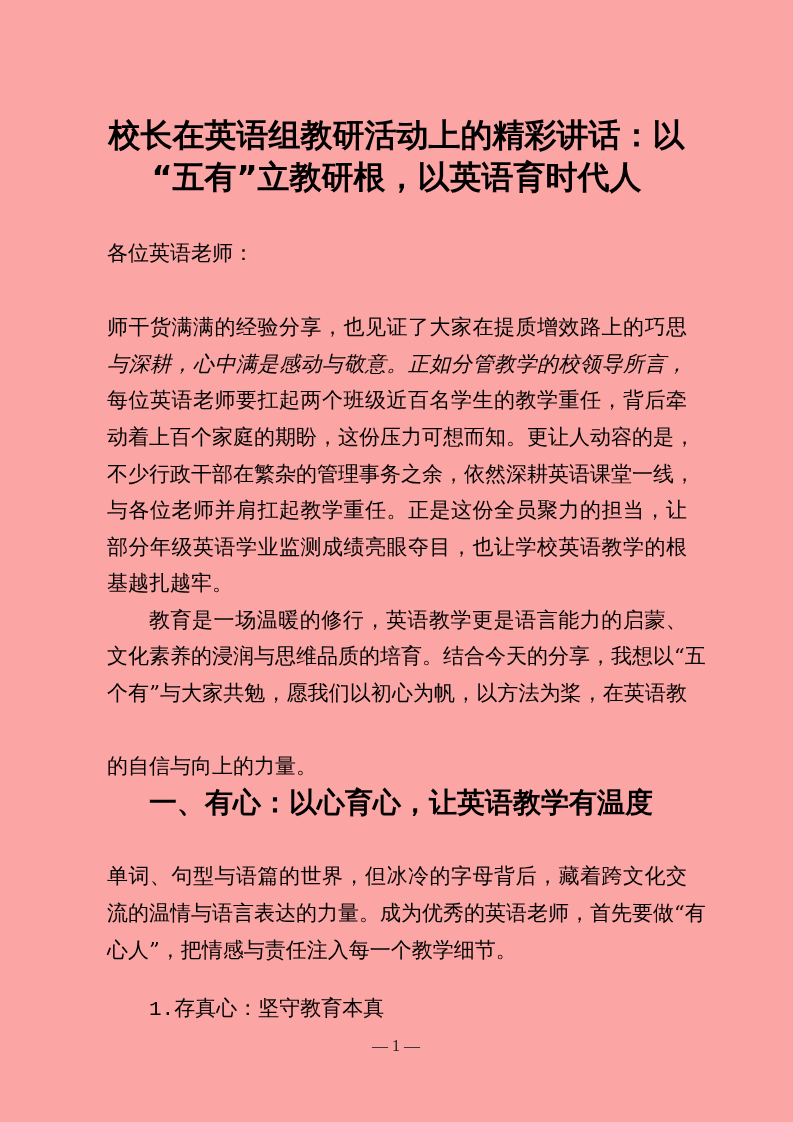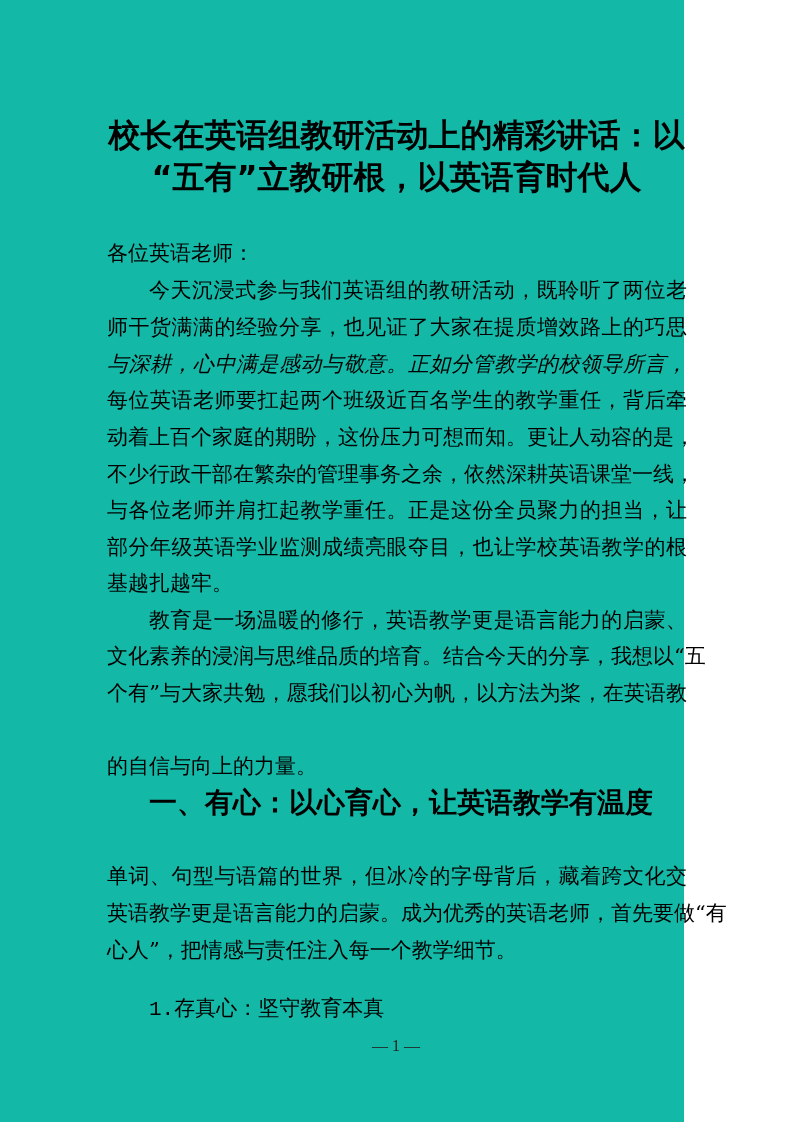--- a/index.html
+++ b/index.html
@@ -1,17 +1,17 @@
 <!DOCTYPE html>
 <html><head>
   <meta charset="utf-8">
   <style>
     html, body { margin: 0; padding: 0; background: #ffffff; }
     body { width: 793px; height: 1122px; position: relative; overflow: hidden; color: #000; }
-    .page { position: absolute; left: 0; top: 0; width: 684px; height: 1122px; background: #14b8a6; }
+    .page { position: absolute; left: 0; top: 0; width: 793px; height: 1122px; background: #fca5a5; }
     .title-line {
       position: absolute; left: 100px; width: 593px; text-align: center;
       font-family: "DejaVu Sans", sans-serif; font-weight: bold;
       font-size: 32px; line-height: 40px; white-space: nowrap; letter-spacing: 0px;
     }
     .body-line {
       position: absolute; left: 107px; width: 580px;
       font-family: "DejaVu Serif", serif; font-size: 21px; line-height: 26px;
       white-space: nowrap; text-align: justify; text-align-last: justify;
       letter-spacing: 0px;
@@ -35,38 +35,37 @@
 </head>
 <body>
 
 <div class="page">
 
   <div class="title-line" style="top:115px;">校长在英语组教研活动上的精彩讲话：以</div>
   <div class="title-line" style="top:157px;">“五有”立教研根，以英语育时代人</div>
 
   <div class="body-line last" style="top:240px;">各位英语老师：</div>
 
-  <div class="body-line indent" style="top:277px;">今天沉浸式参与我们英语组的教研活动，既聆听了两位老</div>
   <div class="body-line" style="top:314px;">师干货满满的经验分享，也见证了大家在提质增效路上的巧思</div>
   <div class="body-line" style="top:351px;font-style:italic;">与深耕，心中满是感动与敬意。正如分管教学的校领导所言，</div>
   <div class="body-line" style="top:387px;font-family:Liberation Serif, serif;">每位英语老师要扛起两个班级近百名学生的教学重任，背后牵</div>
   <div class="body-line" style="top:424px;">动着上百个家庭的期盼，这份压力可想而知。更让人动容的是，</div>
   <div class="body-line" style="top:461px;">不少行政干部在繁杂的管理事务之余，依然深耕英语课堂一线，</div>
   <div class="body-line" style="top:497px;">与各位老师并肩扛起教学重任。正是这份全员聚力的担当，让</div>
   <div class="body-line" style="top:534px;">部分年级英语学业监测成绩亮眼夺目，也让学校英语教学的根</div>
   <div class="body-line last" style="top:570px;">基越扎越牢。</div>
 
   <div class="body-line indent" style="top:607px;">教育是一场温暖的修行，英语教学更是语言能力的启蒙、</div>
   <div class="body-line" style="top:643px;">文化素养的浸润与思维品质的培育。结合今天的分享，我想以“五</div>
   <div class="body-line" style="top:680px;">个有”与大家共勉，愿我们以初心为帆，以方法为桨，在英语教</div>
   <div class="body-line last" style="top:753px;">的自信与向上的力量。</div>
 
   <div class="heading-line" style="top:790px;">一、有心：以心育心，让英语教学有温度</div>
 
   <div class="body-line" style="top:863px;">单词、句型与语篇的世界，但冰冷的字母背后，藏着跨文化交</div>
-  <div class="body-line" style="top:900px;">英语教学更是语言能力的启蒙。成为优秀的英语老师，首先要做“有</div>
+  <div class="body-line" style="top:900px;">流的温情与语言表达的力量。成为优秀的英语老师，首先要做“有</div>
   <div class="body-line last" style="top:937px;">心人”，把情感与责任注入每一个教学细节。</div>
 
   <div class="subheading-line" style="top:997px;font-family:Liberation Mono, monospace;">1.存真心：坚守教育本真</div>
 
   <div class="page-number">— 1 —</div>
 
 </div>
 
 </body></html>

